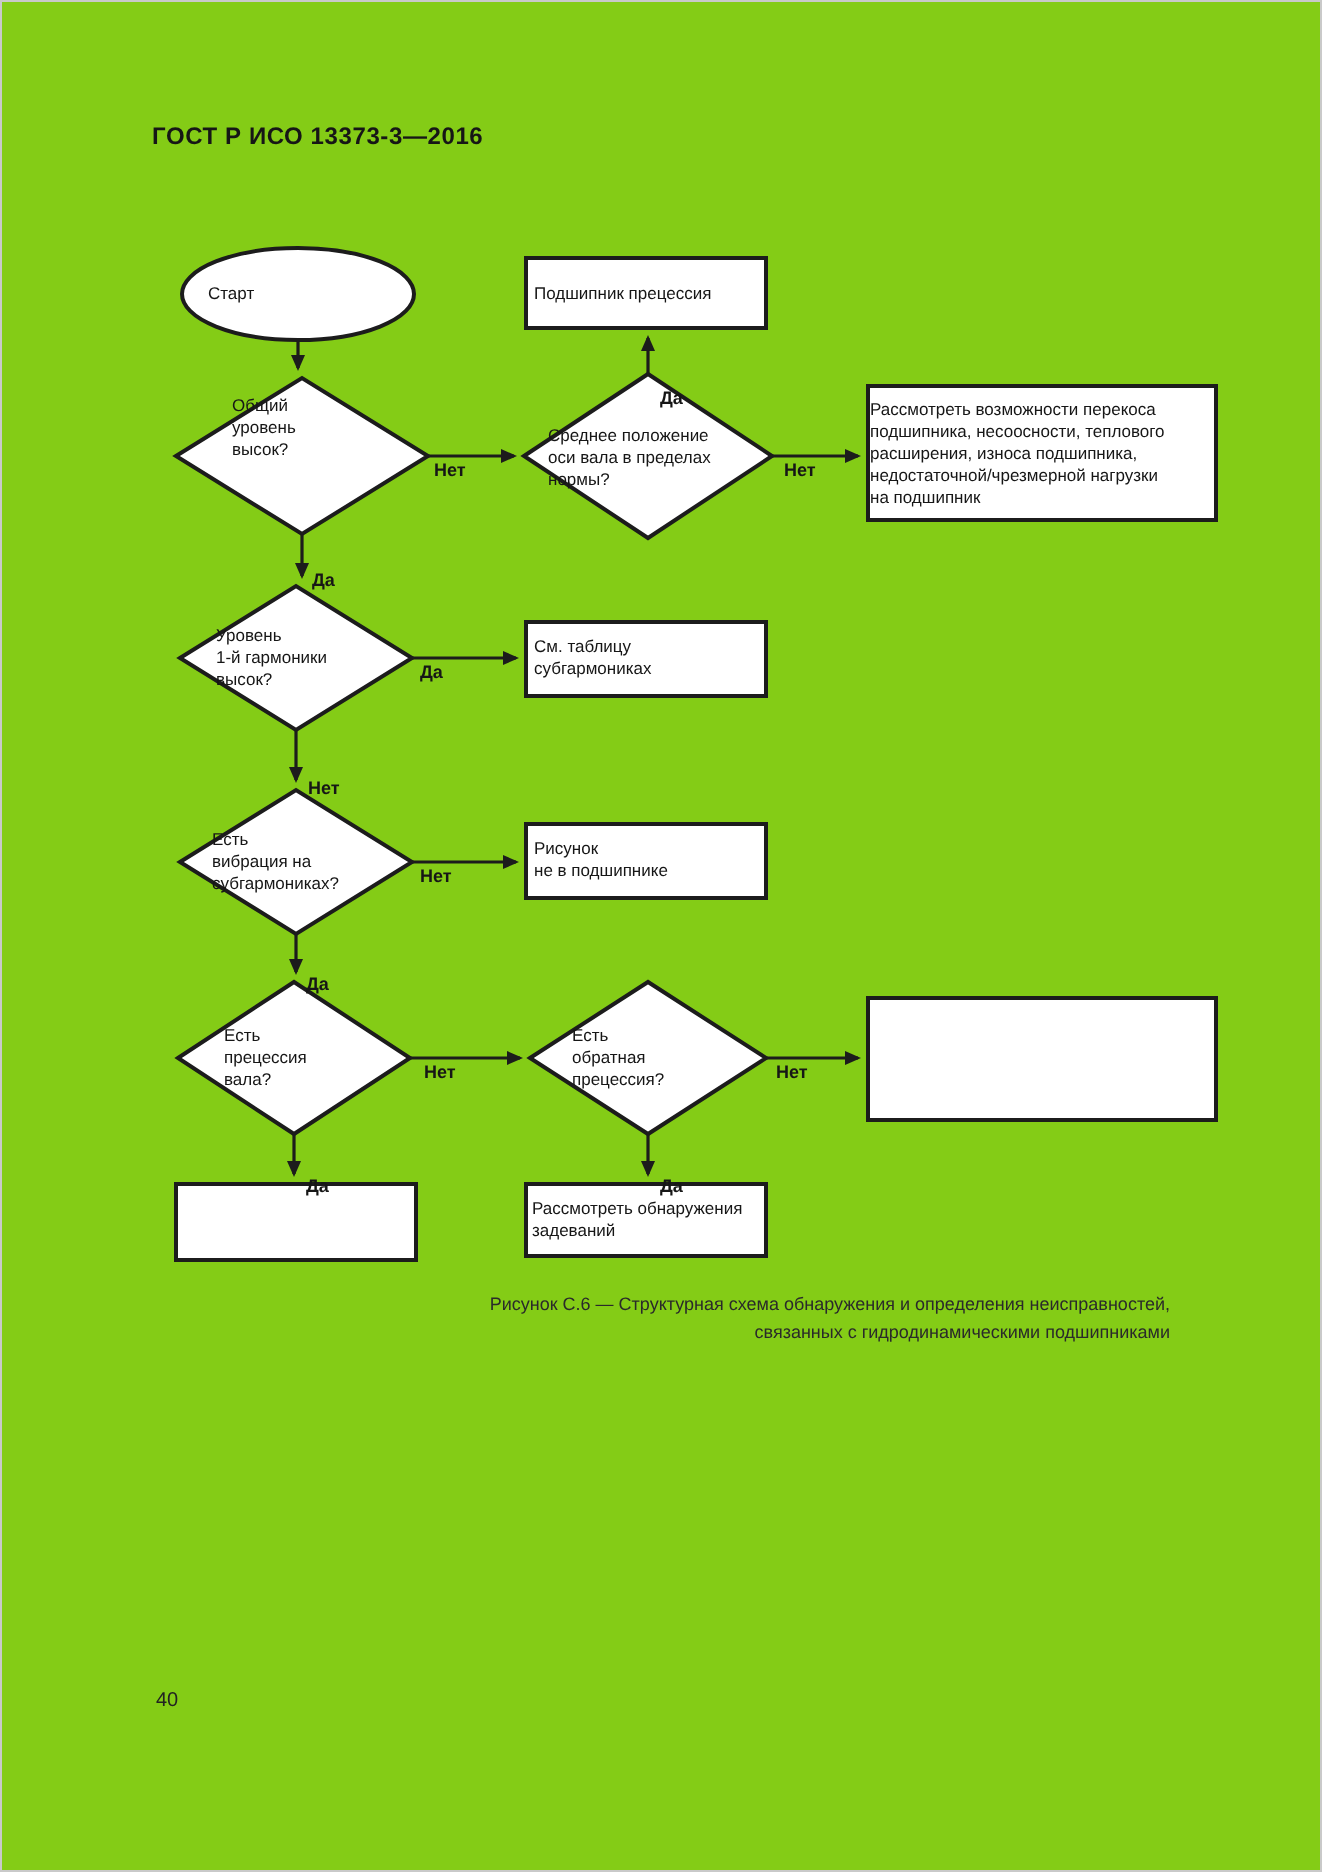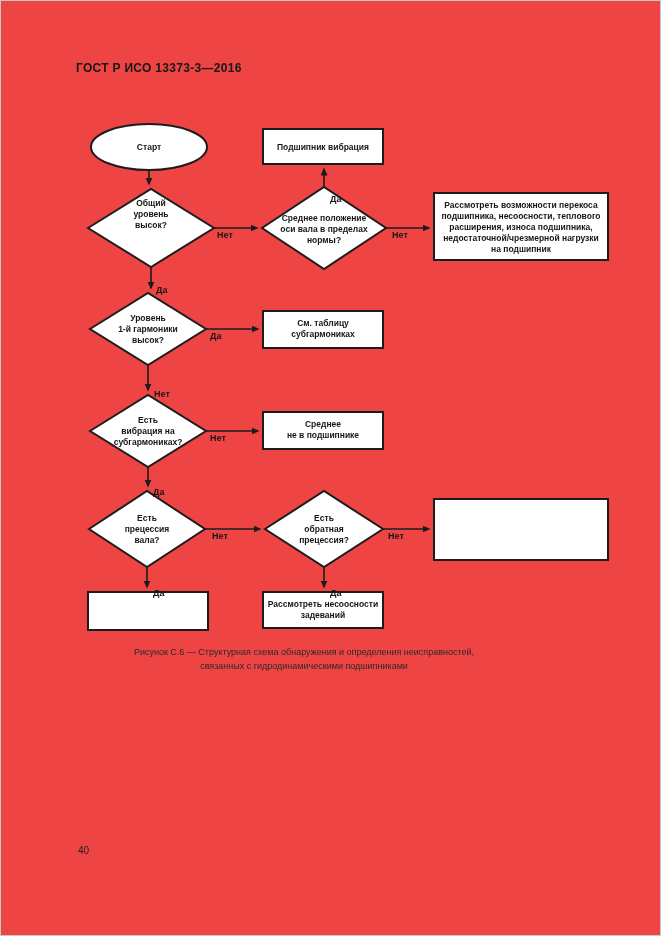--- a/index.html
+++ b/index.html
@@ -4,43 +4,43 @@
 <style>
   * { margin:0; padding:0; box-sizing:border-box; }
   html,body { background:#fff; }
   body {
     width:661px; height:936px; position:relative;
     font-family:"Liberation Sans", sans-serif;
     color:#1a1a1a;
   }
   .page {
     position:absolute; inset:0;
-    background:#ef4444;
+    background:#84cc16;
     border:1px solid #c9c9c9;
     overflow:hidden;
   }
   .doc-header {
     position:absolute; left:75px; top:60px;
     font-size:12px; font-weight:bold; letter-spacing:0.3px; color:#161616;
   }
   svg.flow { position:absolute; left:0; top:0; }
   svg.flow .shape { fill:#ffffff; stroke:#1c1c1c; stroke-width:2; }
   svg.flow .edge  { fill:none; stroke:#1c1c1c; stroke-width:1.6; }
   .nlabel {
     position:absolute; transform:translate(-50%,-50%);
-    text-align:center; font-size:8.5px; font-weight:bold;
+    text-align:left; font-size:8.5px; font-weight:normal;
     line-height:11px; color:#161616; white-space:pre-line;
   }
   .elabel {
     position:absolute; font-size:9px; font-weight:bold; color:#161616;margin-top:20px;
   }
   .caption {
     position:absolute; left:0; top:644px; width:584px;
-    text-align:center; font-size:9px; line-height:14px;
-    color:#2a2a2a; white-space:pre-line;margin-left:11px;
+    text-align:right; font-size:9px; line-height:14px;
+    color:#2a2a2a; white-space:pre-line;
   }
   .pagenum {
     position:absolute; left:77px; top:844px;
     font-size:10px; color:#222222;
   }
 </style>
 </head>
 <body>
 
 <div class="page">
@@ -78,49 +78,49 @@
     <polygon class="shape" points="89,430 147,394 205,430 147,466"></polygon>
     <rect class="shape" x="262" y="411" width="120" height="37"></rect>
     <polygon class="shape" points="88,528 146,490 204,528 146,566"></polygon>
     <polygon class="shape" points="264,528 323,490 382,528 323,566"></polygon>
     <rect class="shape" x="433" y="498" width="174" height="61"></rect>
     <rect class="shape" x="87" y="591" width="120" height="38"></rect>
     <rect class="shape" x="262" y="591" width="120" height="36"></rect>
   </svg>
 
   <div class="nlabel" style="left:148px;top:146px;width:90px">Старт</div>
-  <div class="nlabel" style="left:322px;top:146px;width:112px">Подшипник вибрация</div>
+  <div class="nlabel" style="left:322px;top:146px;width:112px">Подшипник прецессия</div>
   <div class="nlabel" style="left:150px;top:213px;width:70px">Общий
 уровень
 высок?</div>
   <div class="nlabel" style="left:323px;top:228px;width:100px">Среднее положение
 оси вала в пределах
 нормы?</div>
   <div class="nlabel" style="left:520px;top:226px;width:172px">Рассмотреть возможности перекоса
 подшипника, несоосности, теплового
 расширения, износа подшипника,
 недостаточной/чрезмерной нагрузки
 на подшипник</div>
   <div class="nlabel" style="left:147px;top:328px;width:80px">Уровень
 1-й гармоники
 высок?</div>
   <div class="nlabel" style="left:322px;top:328px;width:112px">См. таблицу
 субгармониках</div>
   <div class="nlabel" style="left:147px;top:430px;width:84px">Есть
 вибрация на
 субгармониках?</div>
-  <div class="nlabel" style="left:322px;top:429px;width:112px">Среднее
+  <div class="nlabel" style="left:322px;top:429px;width:112px">Рисунок
 не в подшипнике</div>
   <div class="nlabel" style="left:146px;top:528px;width:70px">Есть
 прецессия
 вала?</div>
   <div class="nlabel" style="left:323px;top:528px;width:76px">Есть
 обратная
 прецессия?</div>
-  <div class="nlabel" style="left:322px;top:609px;width:114px">Рассмотреть несоосности
+  <div class="nlabel" style="left:322px;top:609px;width:114px">Рассмотреть обнаружения
 задеваний</div>
 
   <div class="elabel" style="left:216px;top:209px">Нет</div>
   <div class="elabel" style="left:329px;top:173px">Да</div>
   <div class="elabel" style="left:391px;top:209px">Нет</div>
   <div class="elabel" style="left:155px;top:264px">Да</div>
   <div class="elabel" style="left:209px;top:310px">Да</div>
   <div class="elabel" style="left:153px;top:368px">Нет</div>
   <div class="elabel" style="left:209px;top:412px">Нет</div>
   <div class="elabel" style="left:152px;top:466px">Да</div>

